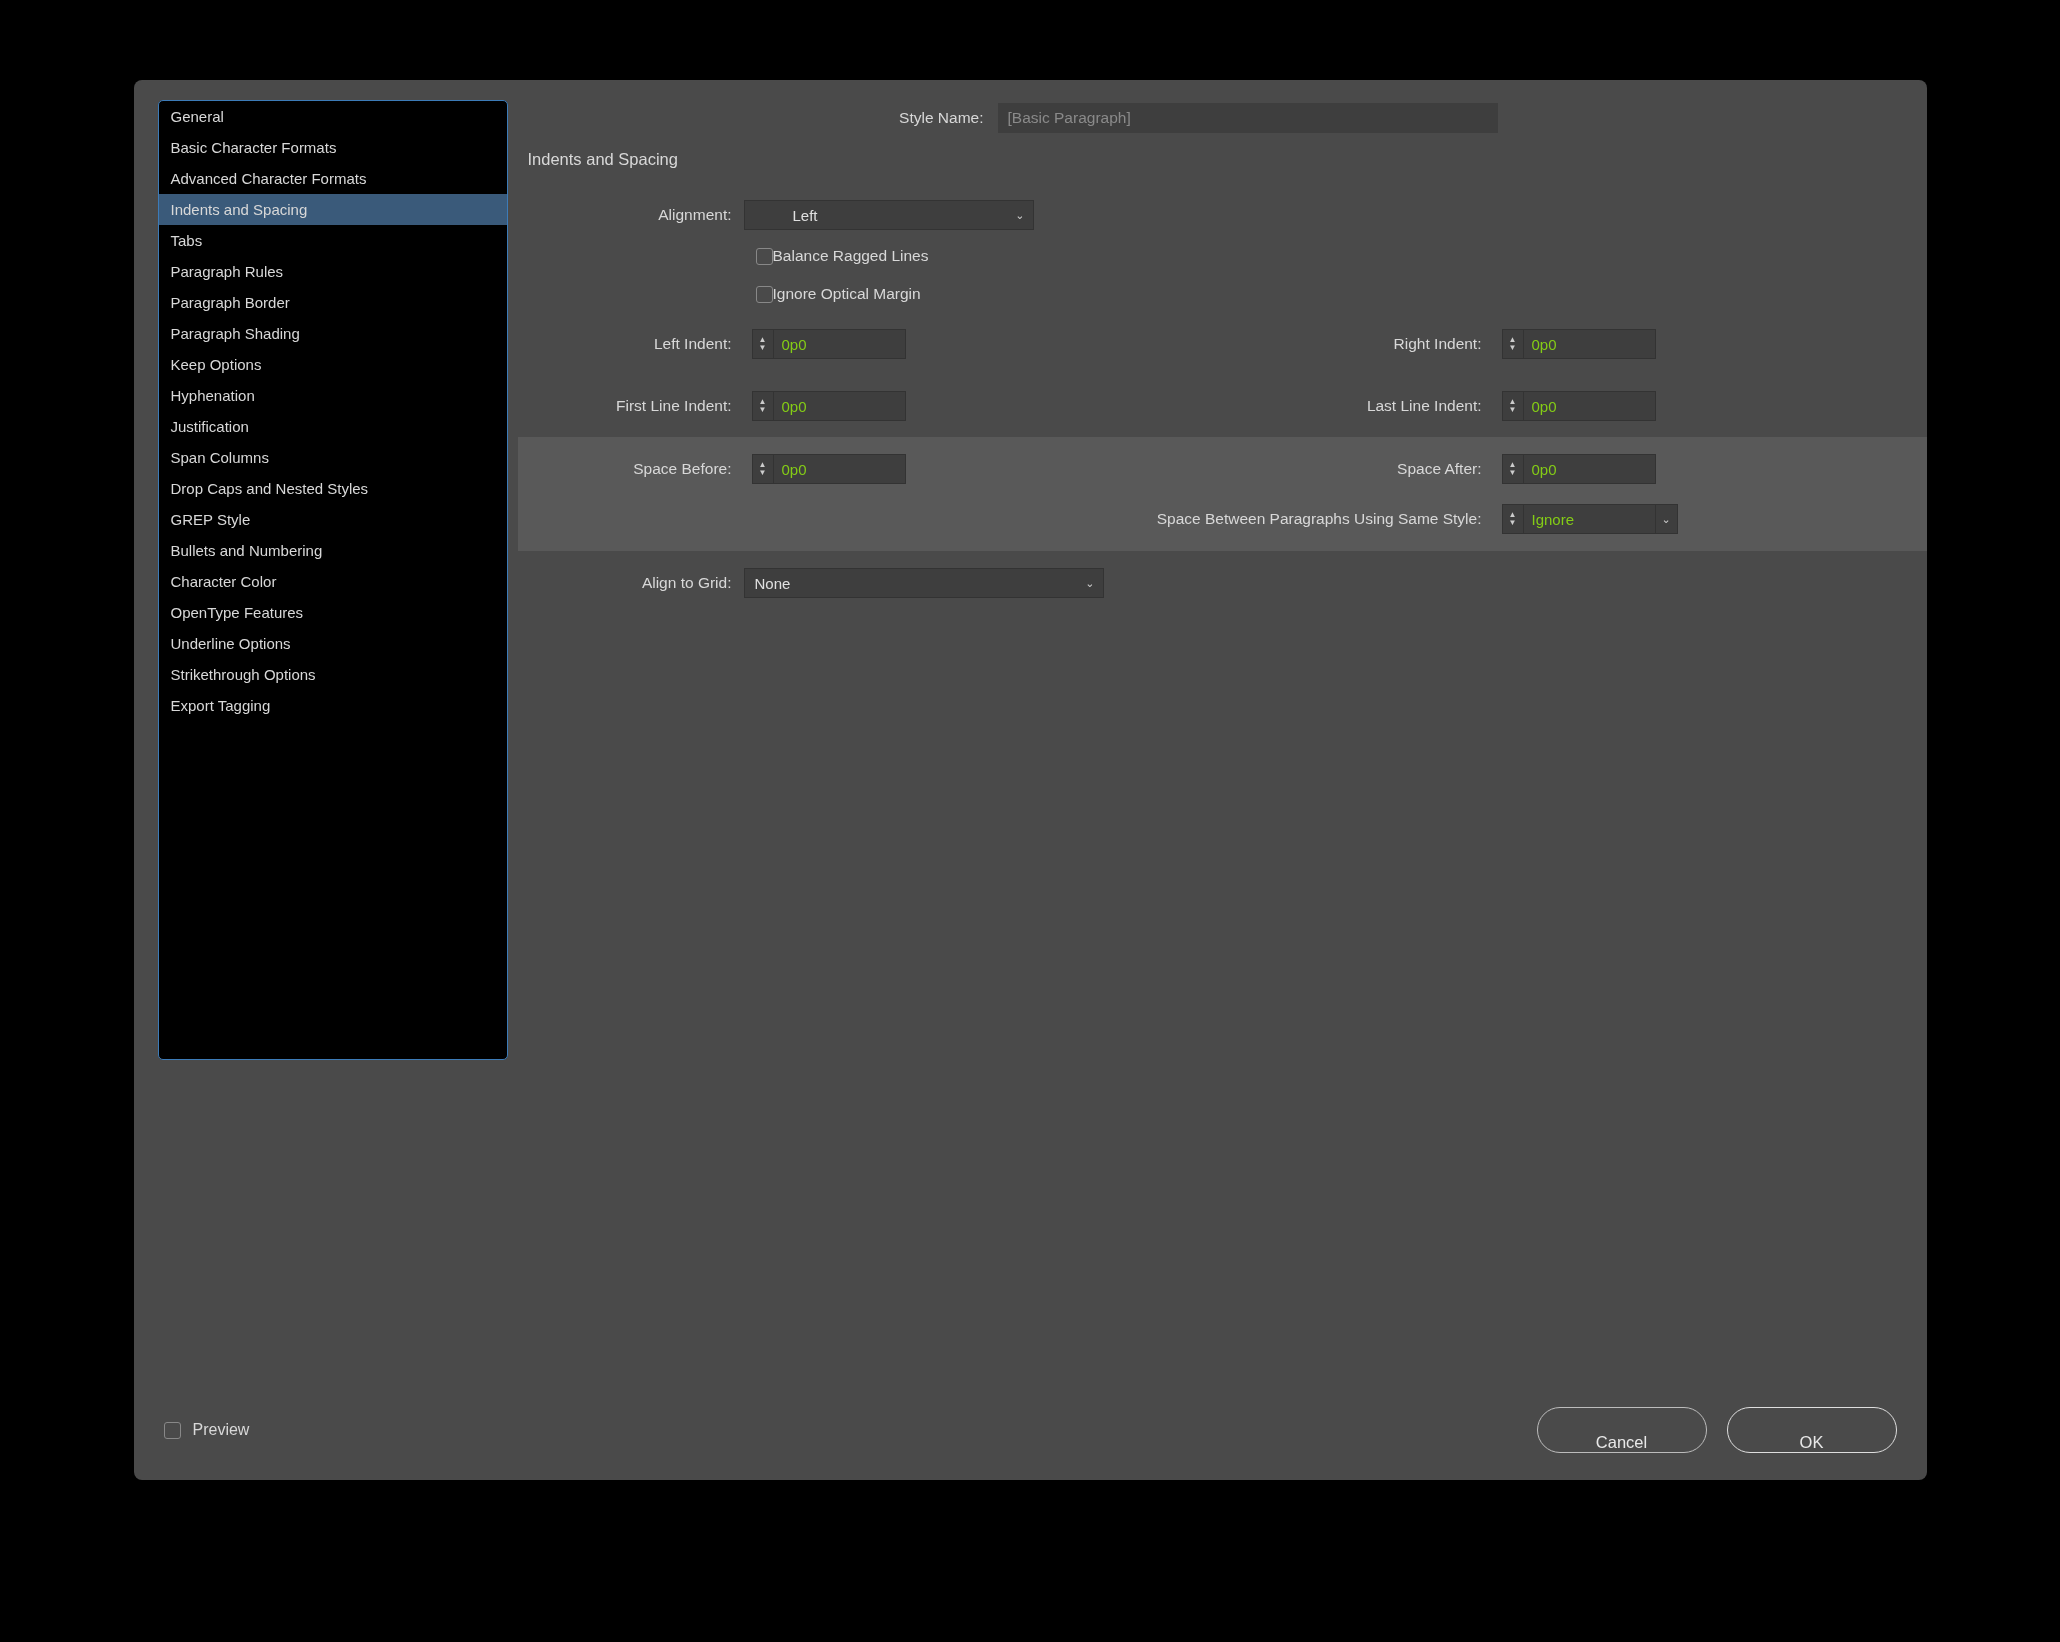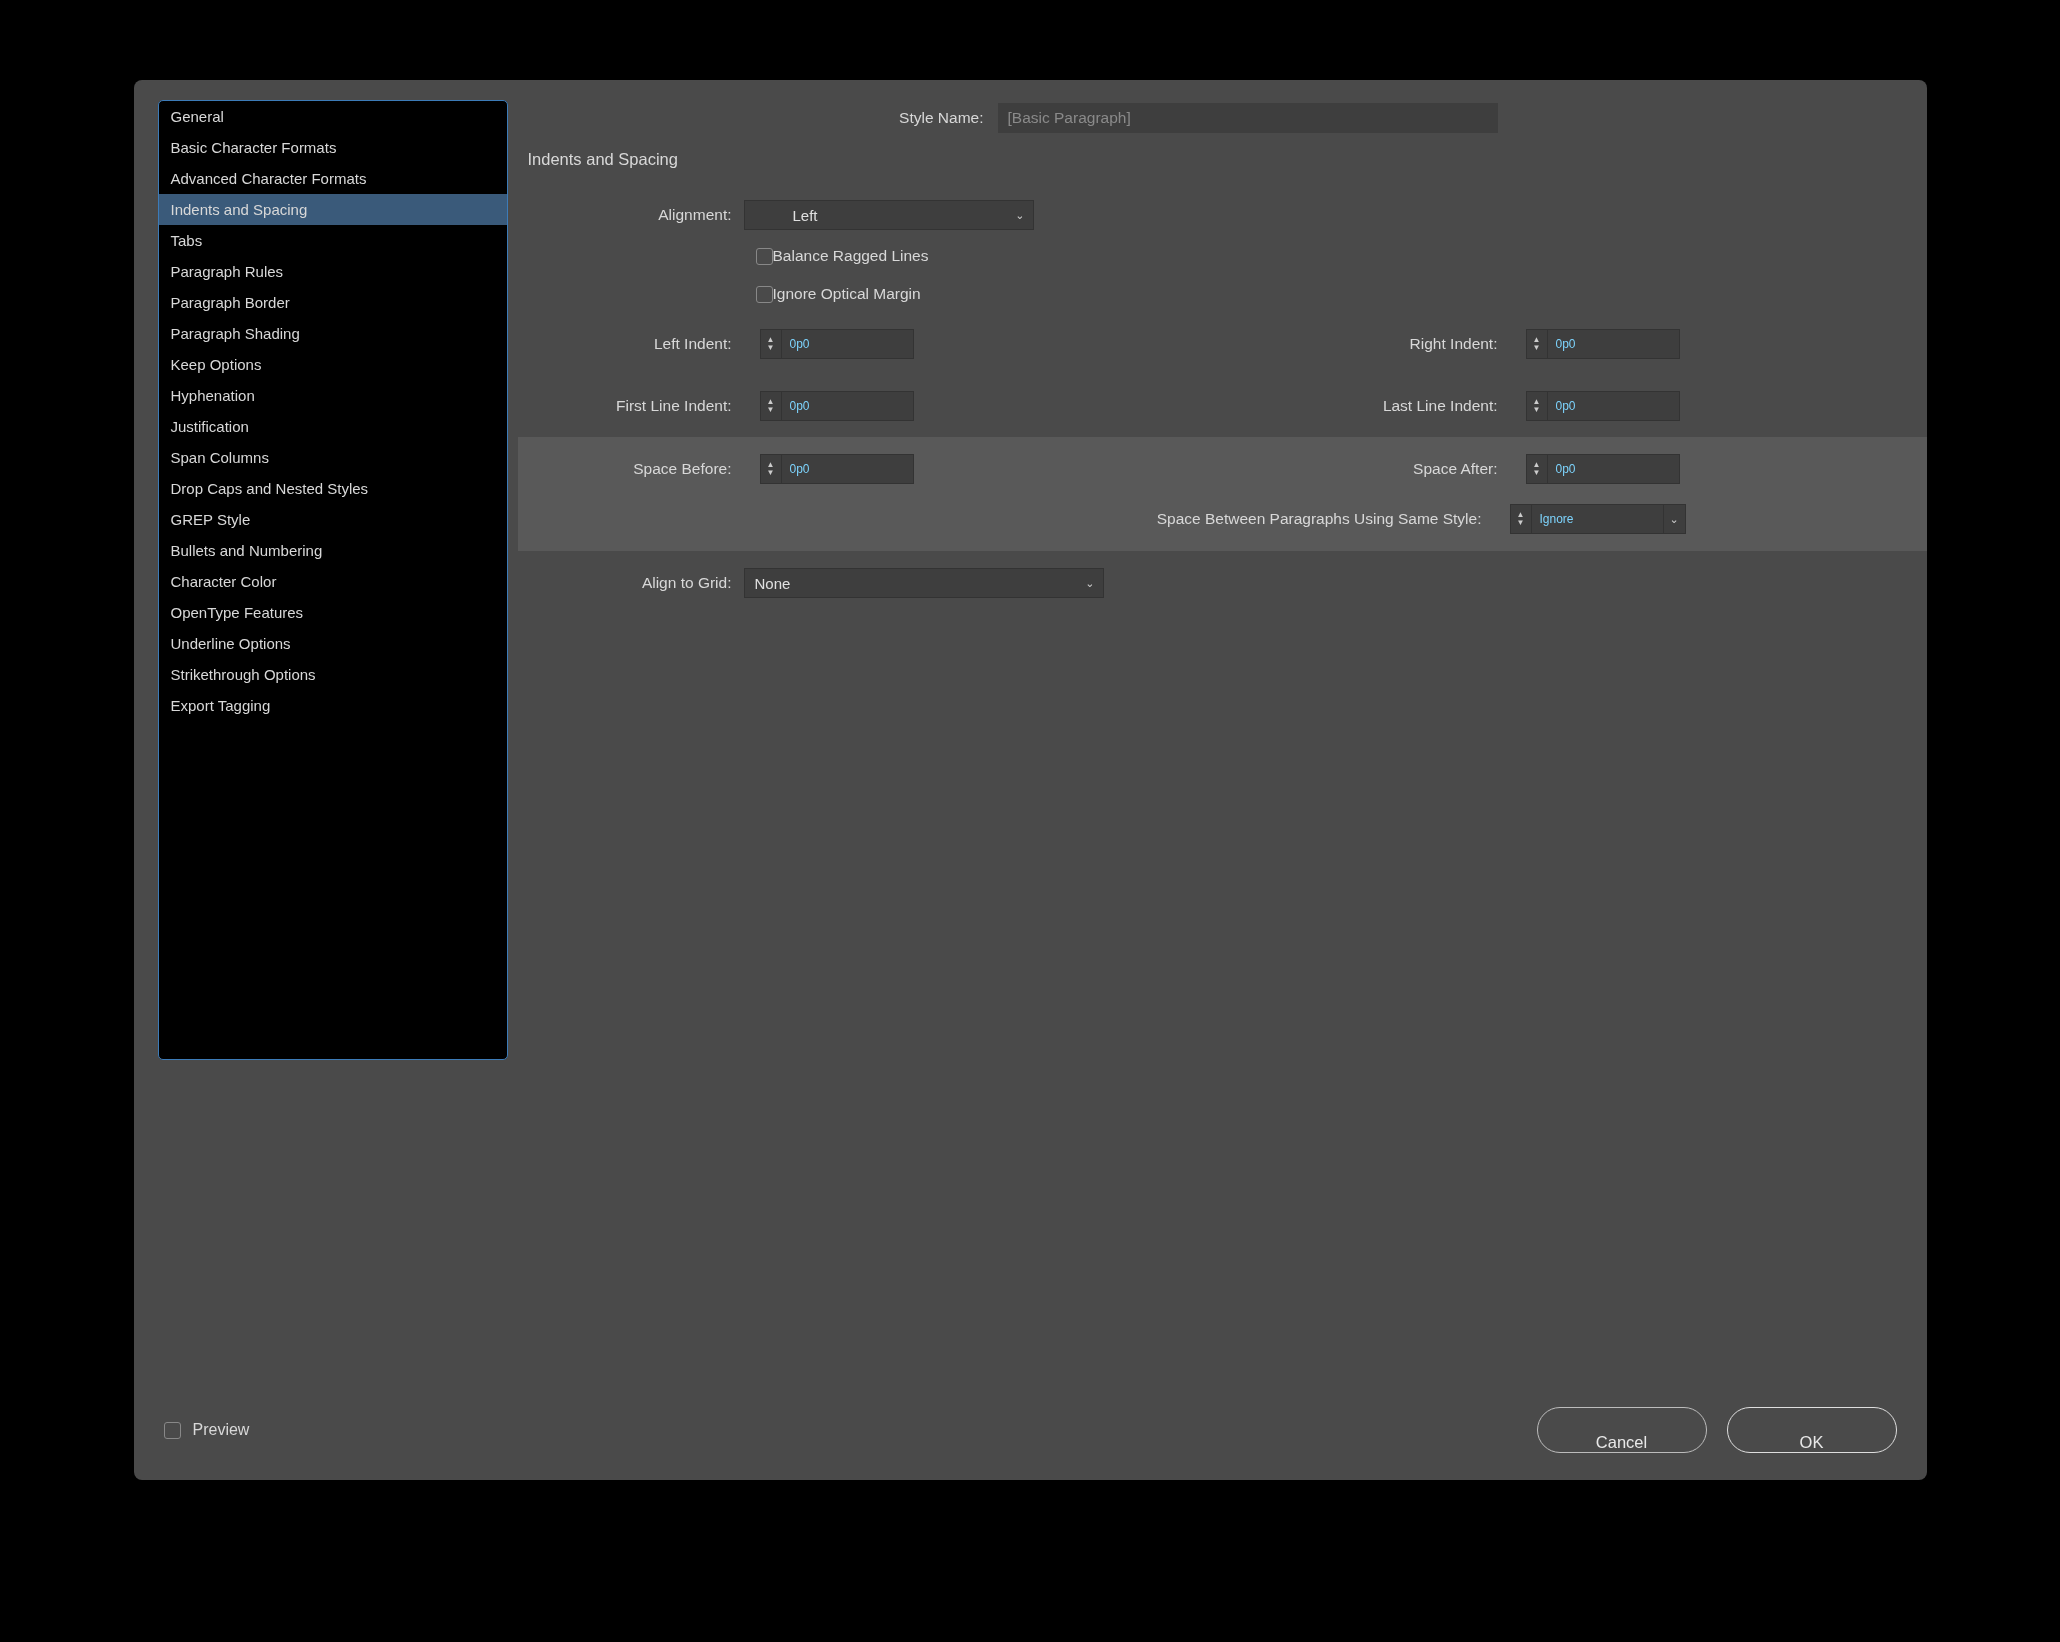--- a/index.html
+++ b/index.html
@@ -151,28 +151,28 @@
     font-size: 8px;
     color: #ccc;
     line-height: 8px;
   }
   .stepper-input {
     width: 132px;
     background: #3e3e3e;
     border: 1px solid #333;
     border-left: none;
     padding: 0 8px;
-    color: #7dd3fc;
-    font-size: 12px;
+    color: #84cc16;
+    font-size: 15px;
   }
   .two-col {
     display: flex;
     align-items: center;
     height: 62px;
-    gap: 16px;
+    gap: 8px;
   }
   .band {
     background: #595959;
     margin-left: -10px;
     margin-right: -30px;
     padding-left: 10px;
     padding-right: 30px;
     padding-top: 10px;
     padding-bottom: 10px;
     display: flex;

